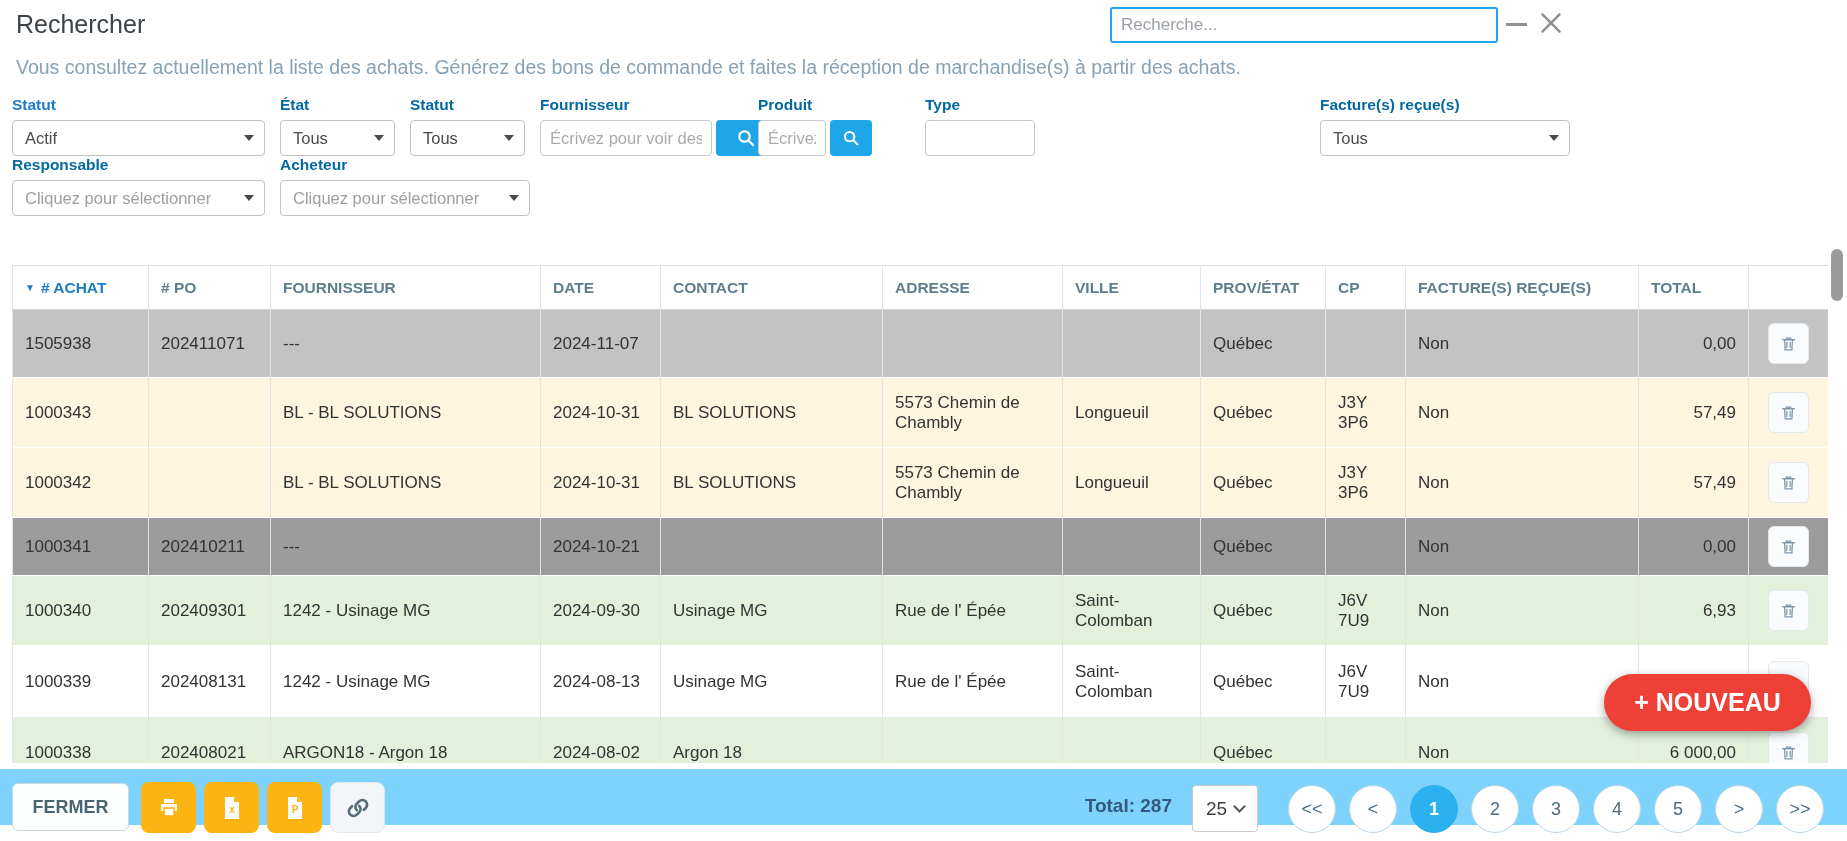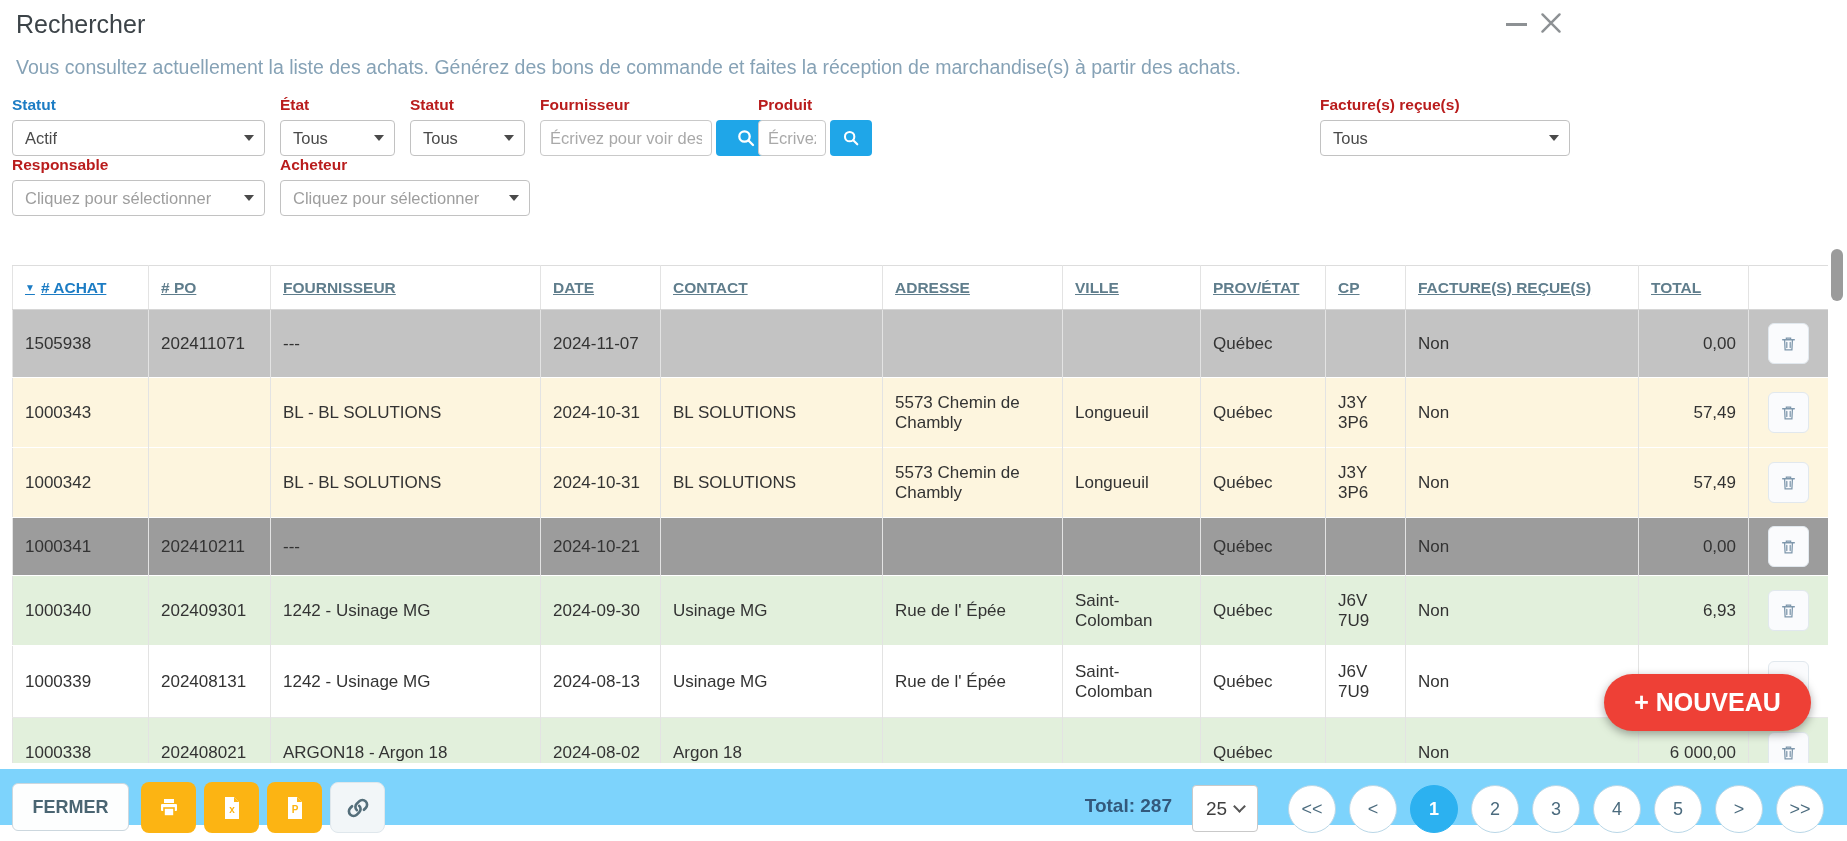--- a/index.html
+++ b/index.html
@@ -16,21 +16,21 @@
   .win-min { position:absolute; left:1506px; top:23px; width:21px; height:3px; background:#8d9194; cursor:pointer; }
   .win-close { position:absolute; left:1540px; top:12px; width:22px; height:22px; cursor:pointer; }
 
   
   .subtitle { position:absolute; left:16px; top:56px; font-size:19.5px; color:#86a2b6; }
 
   
   .filters { position:absolute; left:0; top:96px; width:1847px; height:125px; }
   .fgroup { position:absolute; top:0; }
   .fgroup.r2 { top:60px; }
-  .flabel { font-size:15.5px; font-weight:bold; color:#b91c1c; margin-bottom:6px; }
+  .flabel { font-size:15.5px; font-weight:bold; color:#0369a1; margin-bottom:6px; }
   .flabel.blue { color:#1c7cc4; }
   .fselect { height:36px; border:1px solid #c2c2c2; border-radius:4px; background:#fff;
              display:flex; align-items:center; justify-content:space-between;
              padding:0 10px 0 12px; cursor:pointer; }
   .fvalue { font-size:16.5px; color:#4a4a4a; white-space:nowrap; overflow:hidden; }
   .fvalue.placeholder { color:#9e9e9e; }
   .caret { width:0; height:0; border-left:5px solid transparent; border-right:5px solid transparent;
            border-top:6px solid #4a4a4a; flex:none; margin-left:8px; }
   .ftext { height:36px; border:1px solid #c9c9c9; border-radius:4px; padding:0 9px;
            font-size:16.5px; color:#555; outline:none; font-family:inherit; width:100%; }
@@ -39,21 +39,21 @@
   .fsearch-btn { height:36px; border:none; border-radius:4px; background:#1fa6e8; cursor:pointer;
                  display:flex; align-items:center; justify-content:center; flex:none; }
 
   
   .table-wrap { position:absolute; left:12px; top:265px; width:1816px; height:498px; overflow:hidden; }
   table.grid { border-collapse:collapse; table-layout:fixed; width:1816px;
                border-top:1px solid #ddd; border-left:1px solid #e3e3e3; }
   .grid th, .grid td { border-right:1px solid #e3e3e3; padding:8px 12px; vertical-align:middle;
                        font-size:17px; color:#333; overflow:hidden; }
   .grid thead th { height:44px; padding:0 12px; text-align:left; font-size:15.5px; font-weight:bold;
-                   color:#5f7d8c; background:#fff; border-bottom:1px solid #d6d6d6; white-space:nowrap; cursor:pointer;text-decoration:underline; }
+                   color:#5f7d8c; background:#fff; border-bottom:1px solid #d6d6d6; white-space:nowrap; cursor:pointer; }
   .grid thead th.sorted { color:#1c7cc4; }
   .sort-arrow { font-size:10px; color:#1c7cc4; margin-right:6px; vertical-align:2px; }
   .grid tbody tr { border-bottom:1px solid rgba(255,255,255,.95); cursor:pointer; }
   .grid tbody tr.bg-white { border-bottom:1px solid #e8e8e8; }
   .bg-grey     { background:#c3c3c3; }
   .bg-cream    { background:#fdf5de; }
   .bg-darkgrey { background:#9c9c9c; }
   .bg-green    { background:#e2f0dc; }
   .bg-white    { background:#ffffff;margin-left:46px; }
   .grid tbody tr:nth-child(1) td { height:68px; }
@@ -97,20 +97,21 @@
               color:#4b6b7e; font-size:18px; font-family:inherit; cursor:pointer;
               display:flex; align-items:center; justify-content:center; }
   .page-btn.active { background:#2cb1f0; border-color:#2cb1f0; color:#fff; font-weight:bold; }
 </style>
 </head>
 <body>
 
 <div class="app">
 
   <div class="title">Rechercher</div>
+  <input class="top-search" type="text" placeholder="Recherche..." style="">
   <div class="win-min"></div>
   <svg class="win-close" viewBox="0 0 18 18">
     <path d="M2 2 L16 16 M16 2 L2 16" stroke="#8d9194" stroke-width="2" stroke-linecap="round"></path>
   </svg>
 
   <div class="subtitle">Vous consultez actuellement la liste des achats. Générez des bons de commande et faites la réception de marchandise(s) à partir des achats.</div>
 
   <div class="filters">
 
     <div class="fgroup" style="left:12px;width:253px">
@@ -156,20 +157,24 @@
         <input class="ftext" style="width: 68px;" type="text" placeholder="Écrivez p">
         <button class="fsearch-btn" style="width:42px">
           <svg width="18" height="18" viewBox="0 0 20 20">
             <circle cx="8.5" cy="8.5" r="5.2" fill="none" stroke="#fff" stroke-width="2.3"></circle>
             <path d="M12.5 12.5 L17 17" stroke="#fff" stroke-width="2.3" stroke-linecap="round"></path>
           </svg>
         </button>
       </div>
     </div>
 
+    <div class="fgroup" style="left:925px;width:110px">
+      <div class="flabel">Type</div>
+      <input class="ftext" type="text" style="">
+    </div>
 
 
     <div class="fgroup" style="left:1320px;width:250px">
       <div class="flabel">Facture(s) reçue(s)</div>
       <div class="fselect">
         <span class="fvalue">Tous</span>
         <span class="caret"></span>
       </div>
     </div>
 

